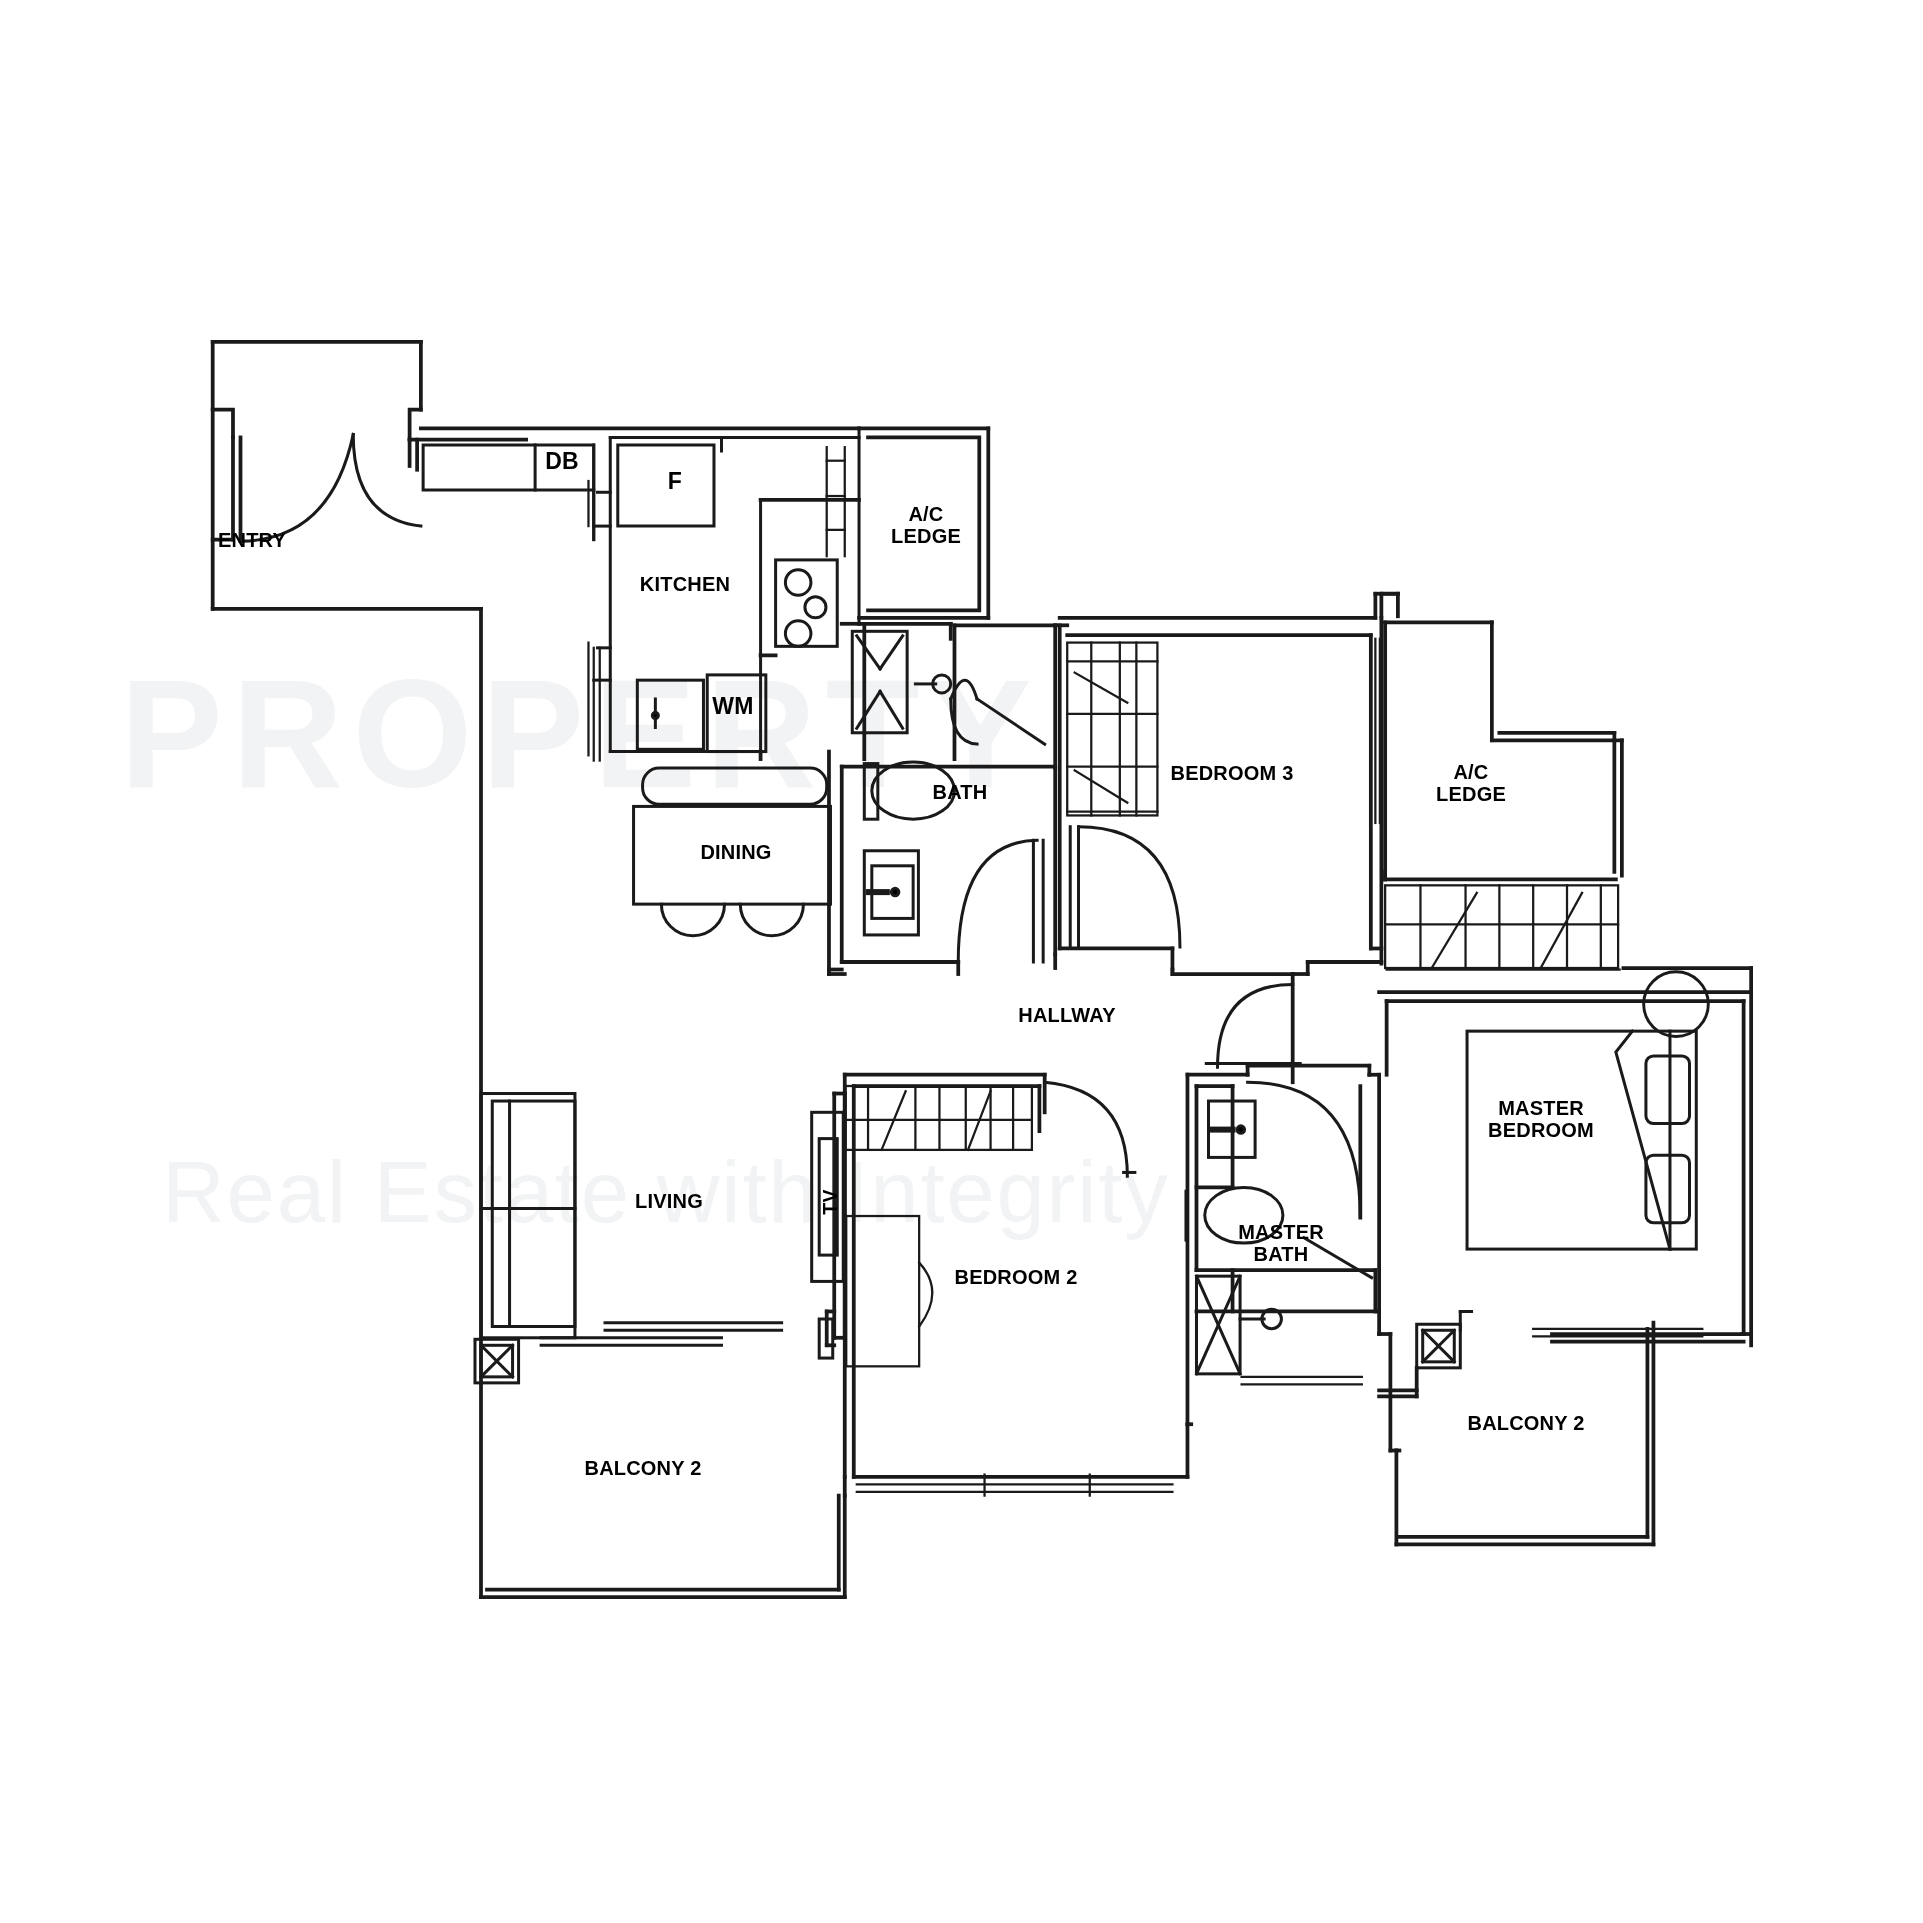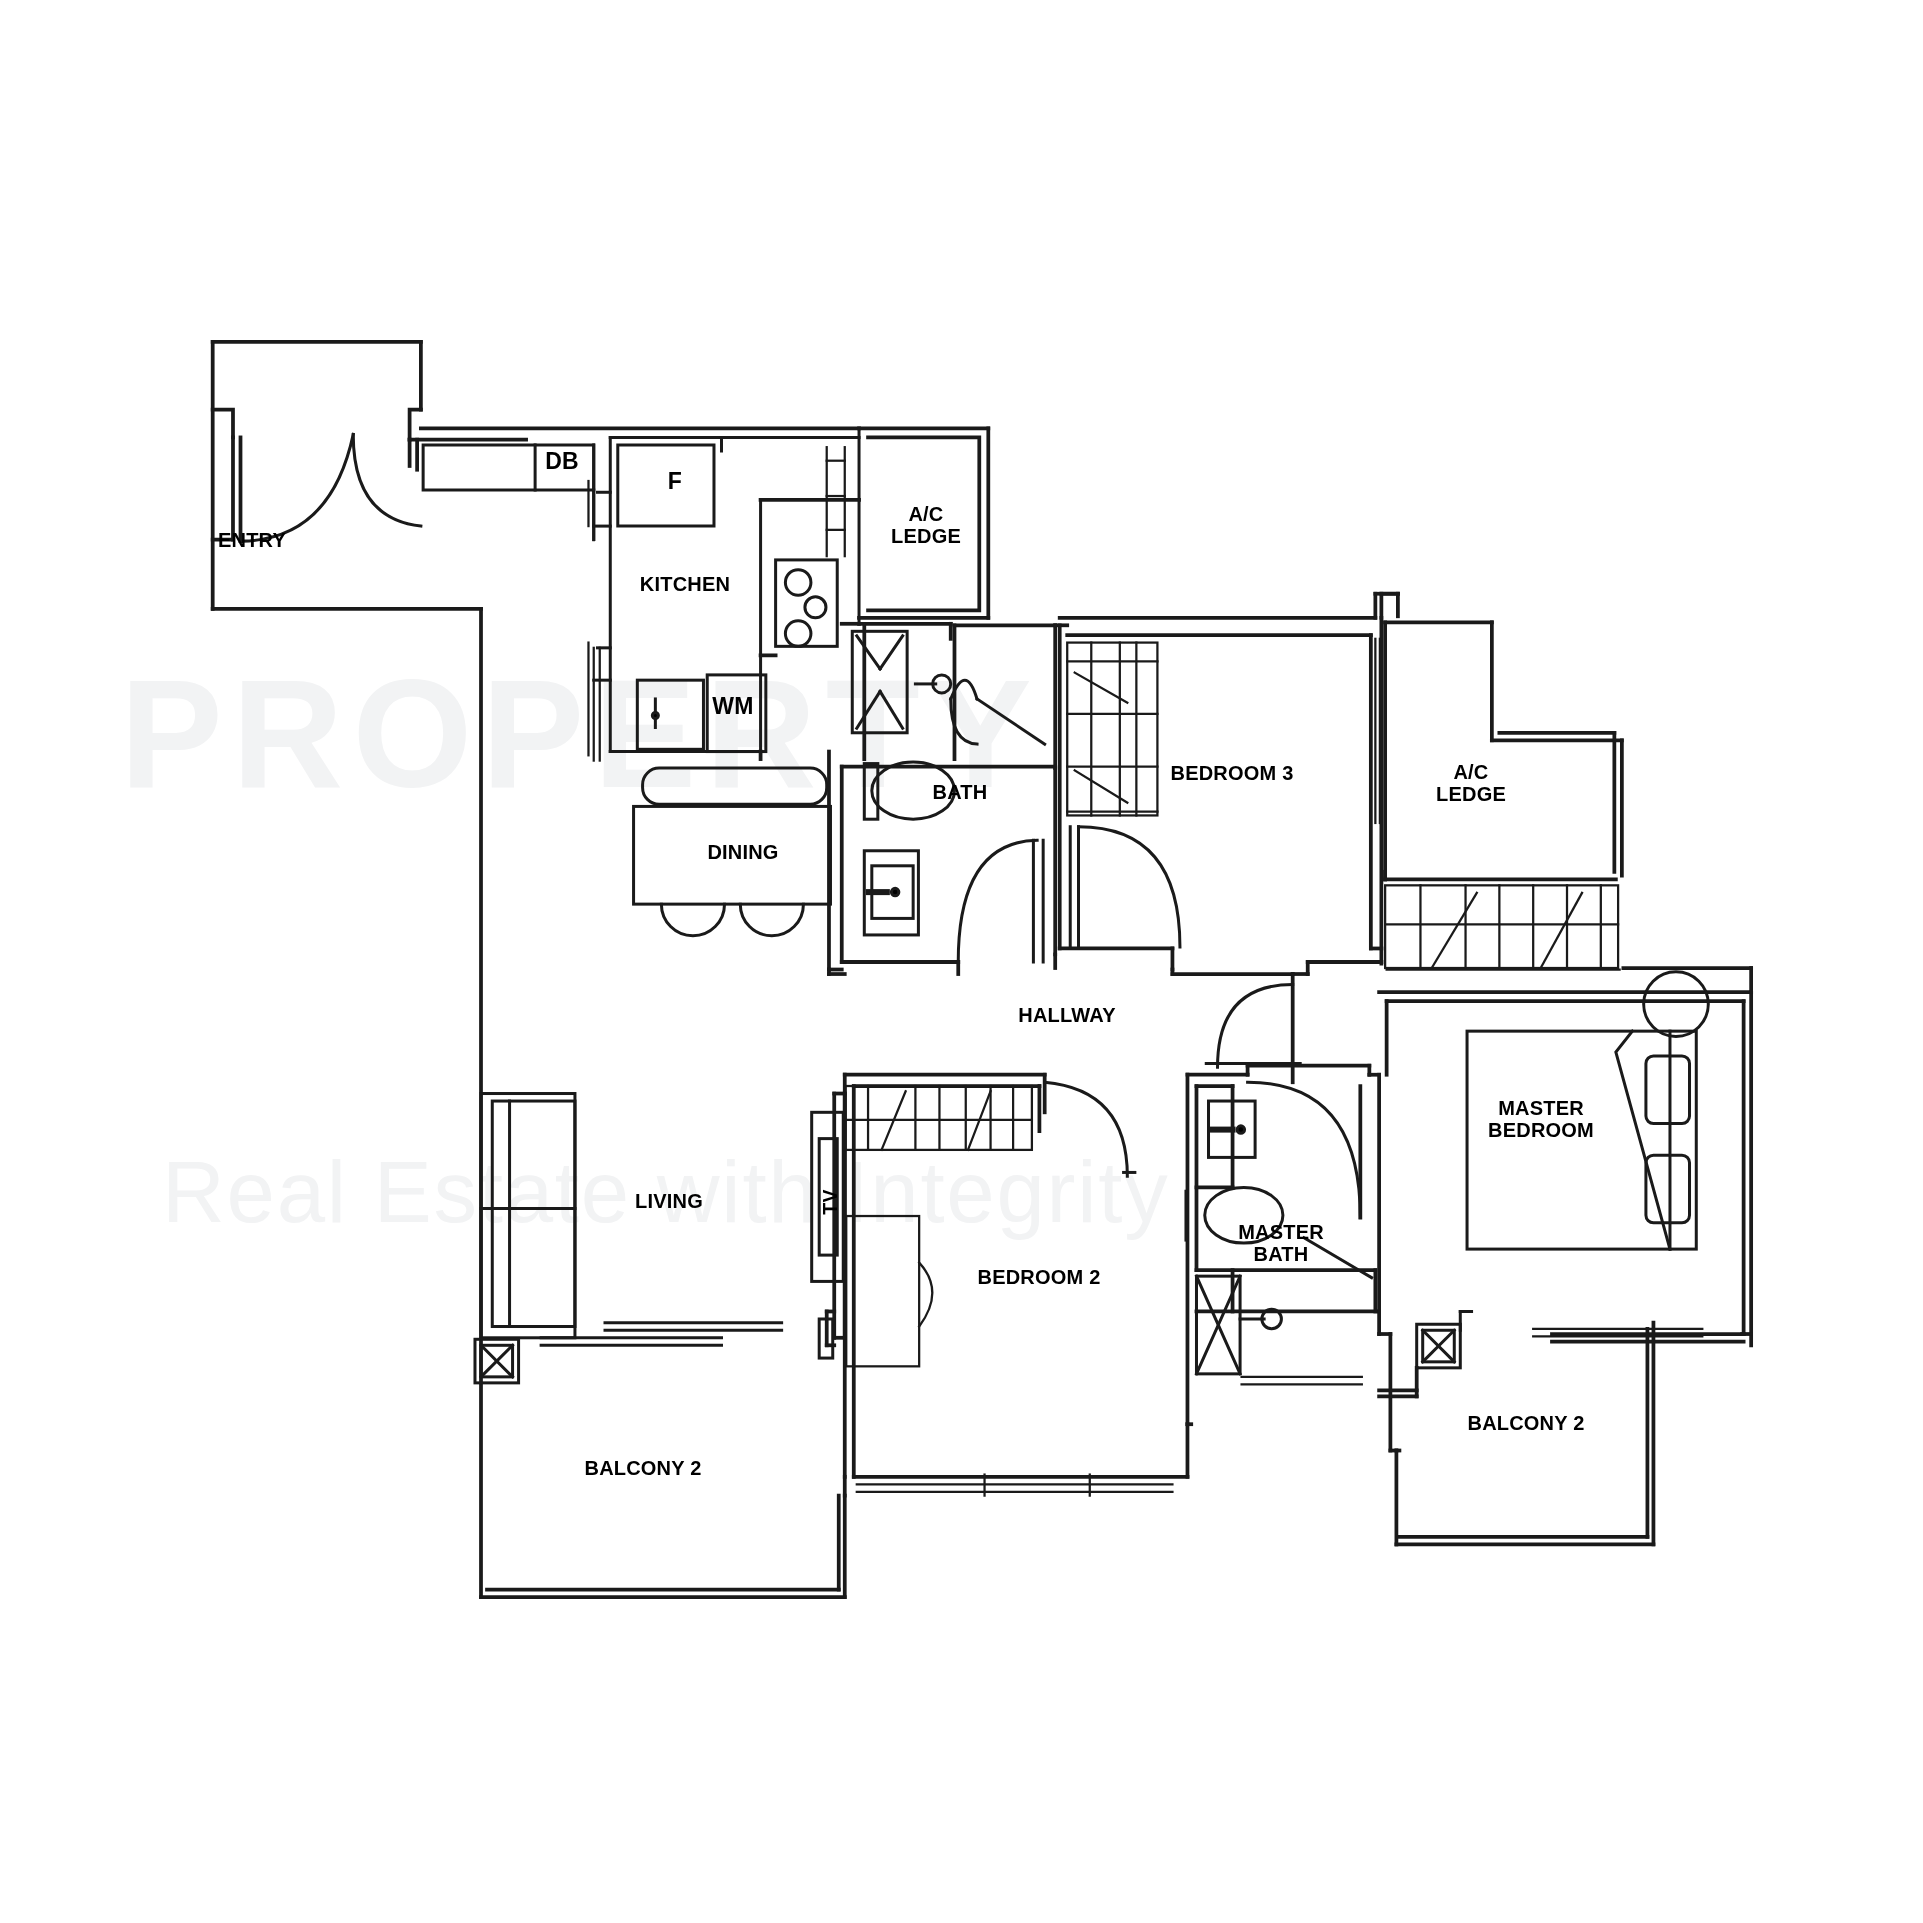--- a/index.html
+++ b/index.html
@@ -495,25 +495,25 @@
 
     </g>
   </svg>
 
   <div class="lbl s-room" style="left:252px;  top:541px;">ENTRY</div>
   <div class="lbl s-room" style="left:685px;  top:585px;">KITCHEN</div>
   <div class="lbl s-room" style="left:926px; top:526px;">A/C<br>LEDGE</div>
   <div class="lbl s-room" style="left:960px; top:793px;">BATH</div>
   <div class="lbl s-room" style="left:1232px; top:774px;">BEDROOM 3</div>
   <div class="lbl s-room" style="left:1471px; top:784px;">A/C<br>LEDGE</div>
-  <div class="lbl s-room" style="left:736px;  top:853px;margin-left:7px;">DINING</div>
+  <div class="lbl s-room" style="left:736px;  top:853px;">DINING</div>
   <div class="lbl s-room" style="left:1067px; top:1016px;">HALLWAY</div>
   <div class="lbl s-room" style="left:1541px; top:1120px;">MASTER<br>BEDROOM</div>
   <div class="lbl s-room" style="left:669px;  top:1202px;">LIVING</div>
-  <div class="lbl s-room" style="left:1039px; top:1278px;">BEDROOM 2</div>
+  <div class="lbl s-room" style="left:1016px; top:1278px;">BEDROOM 2</div>
   <div class="lbl s-room" style="left:1281px; top:1244px;">MASTER<br>BATH</div>
   <div class="lbl s-room" style="left:1526px; top:1424px;">BALCONY 2</div>
   <div class="lbl s-room" style="left:643px;  top:1469px;">BALCONY 2</div>
 
   <div class="lbl s-small" style="left:562px;  top:461px;">DB</div>
   <div class="lbl s-small" style="left:675px;  top:481px;">F</div>
   <div class="lbl s-small" style="left:733px;  top:706px;">WM</div>
   <div class="lbl vert s-tiny" style="left:831px; top:1202px;">TV</div>
 
 </div>

